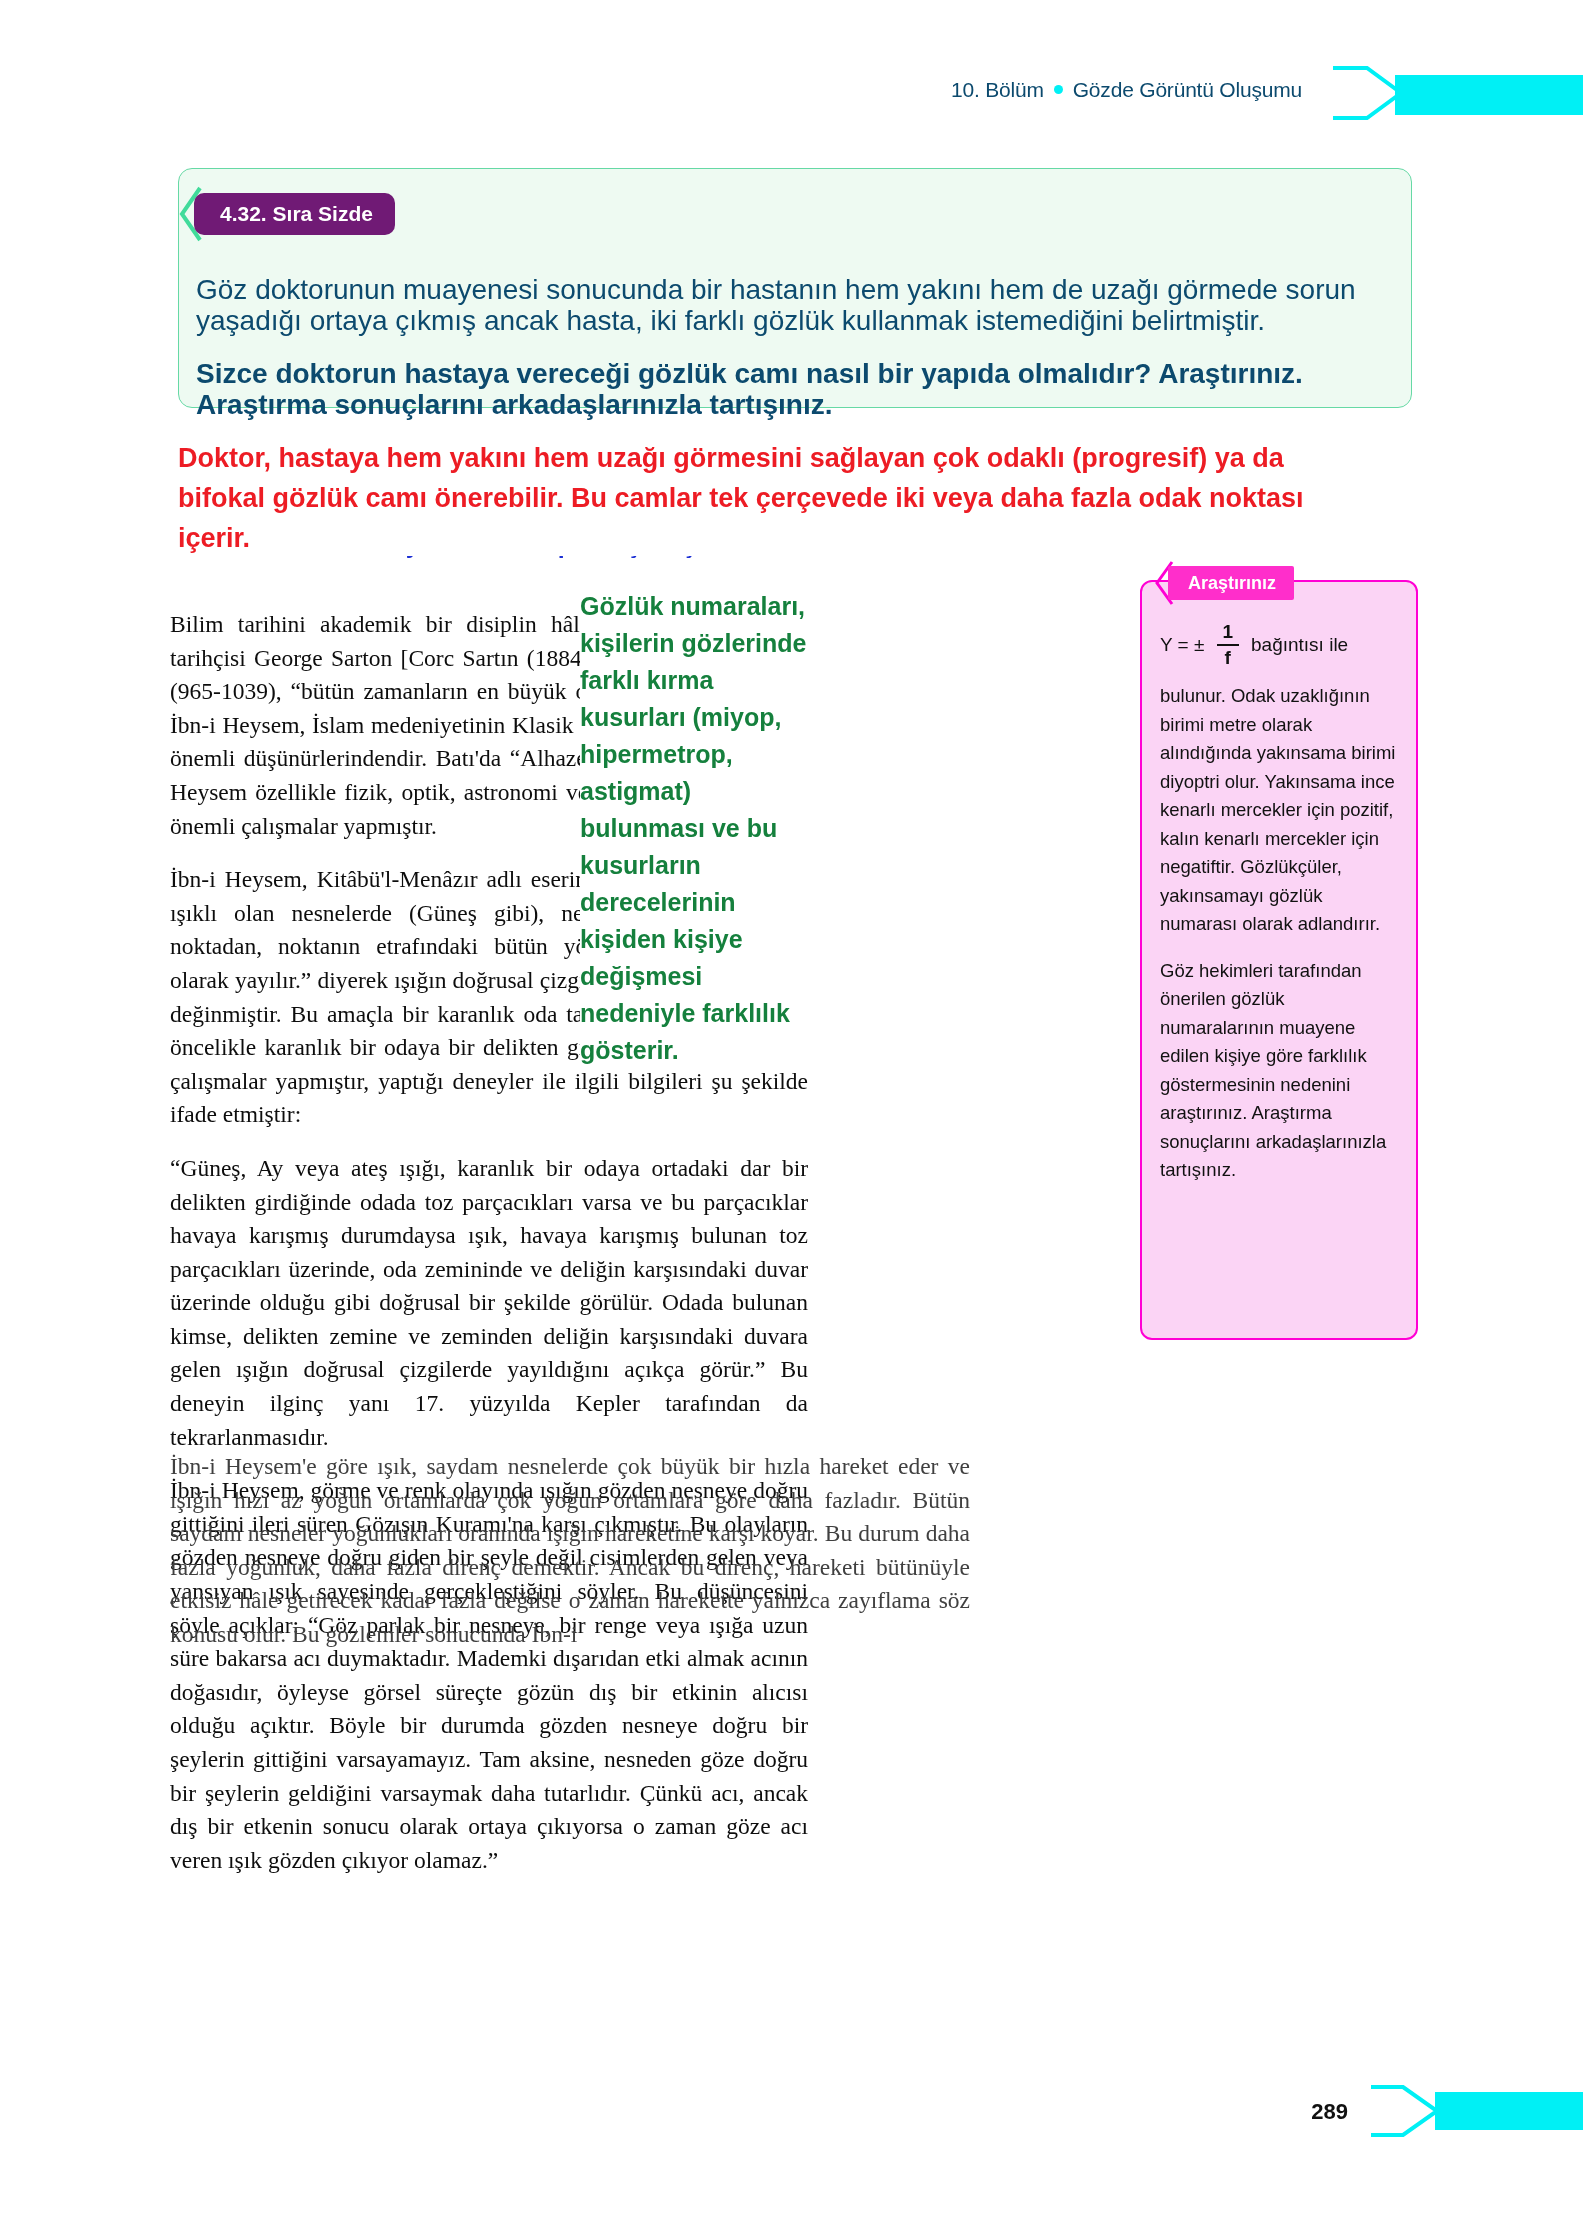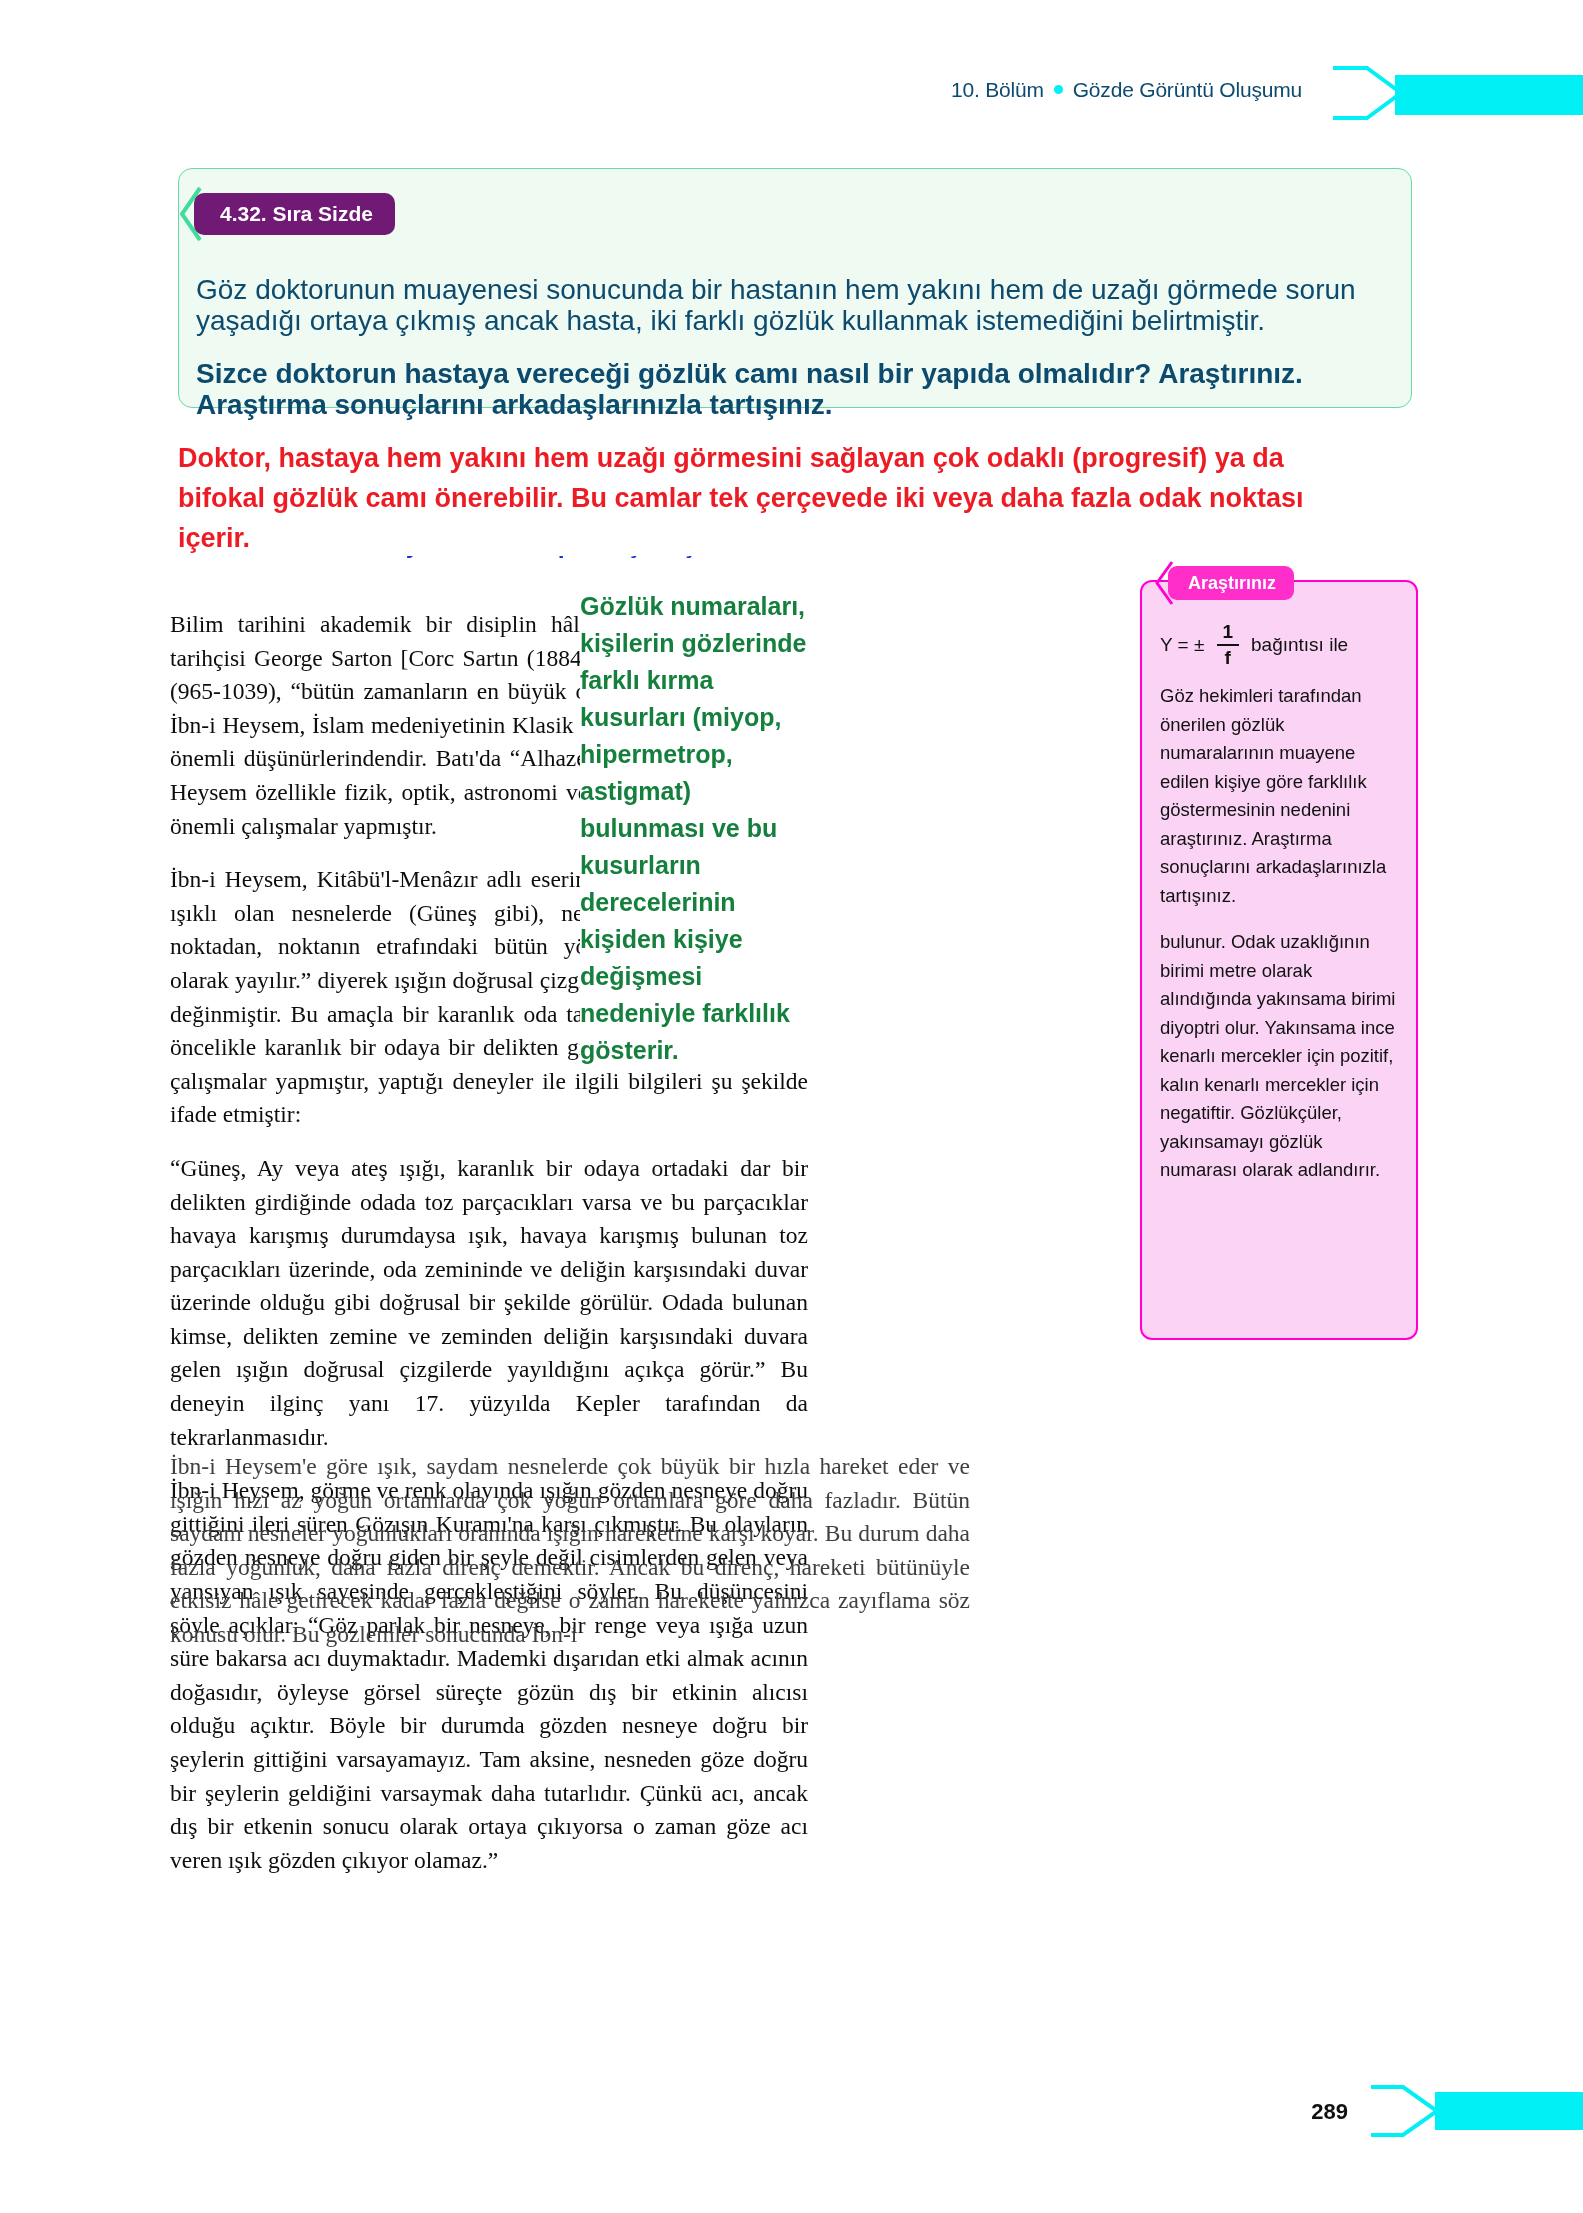--- a/index.html
+++ b/index.html
@@ -135,21 +135,21 @@
     position:absolute; left:1140px; top:580px;
     width:278px; height:760px;
     background:#fbd4f5;
     border:2px solid #ff00d4;
     border-radius:12px;
   }
   .pink-tab {
     position:absolute; left:1168px; top:566px;
     height:34px; padding:0 18px 0 20px;
     background:#ff2ecb;
-    border-radius:9px;
+    border-radius:2px;
     display:flex; align-items:center;
     z-index:6;
   }
   .pink-tab-label {
     font-family:"Liberation Sans", sans-serif;
     font-size:18px; font-weight:bold; color:#ffffff;
     white-space:nowrap;
   }
   .pink-tab-wedge {
     position:absolute; left:1152px; top:560px;
@@ -249,22 +249,22 @@
 <div class="pink-body">
   <div class="formula-line">
     <span>Y = ±</span>
     <span class="frac">
       <span class="num">1</span>
       <span class="bar"></span>
       <span class="den">f</span>
     </span>
     <span>bağıntısı ile</span>
   </div>
+  <p>bulunur. Odak uzaklığının birimi metre olarak alındığında yakınsama birimi diyoptri olur. Yakınsama ince kenarlı mercekler için pozitif, kalın kenarlı mercekler için negatiftir. Gözlükçüler, yakınsamayı gözlük numarası olarak adlandırır.</p>
   <p>Göz hekimleri tarafından önerilen gözlük numaralarının muayene edilen kişiye göre farklılık göstermesinin nedenini araştırınız. Araştırma sonuçlarını arkadaşlarınızla tartışınız.</p>
-  <p>bulunur. Odak uzaklığının birimi metre olarak alındığında yakınsama birimi diyoptri olur. Yakınsama ince kenarlı mercekler için pozitif, kalın kenarlı mercekler için negatiftir. Gözlükçüler, yakınsamayı gözlük numarası olarak adlandırır.</p>
 </div>
 
 <div class="footer">
   <div class="footer-page">289</div>
   <svg class="footer-chevron" viewBox="0 0 72 58">
     <path d="M2 5 L34 5 L68 29 L34 53 L2 53" fill="none" stroke="#00f0f5" stroke-width="4"></path>
   </svg>
   <div class="footer-bar"></div>
 </div>
 

